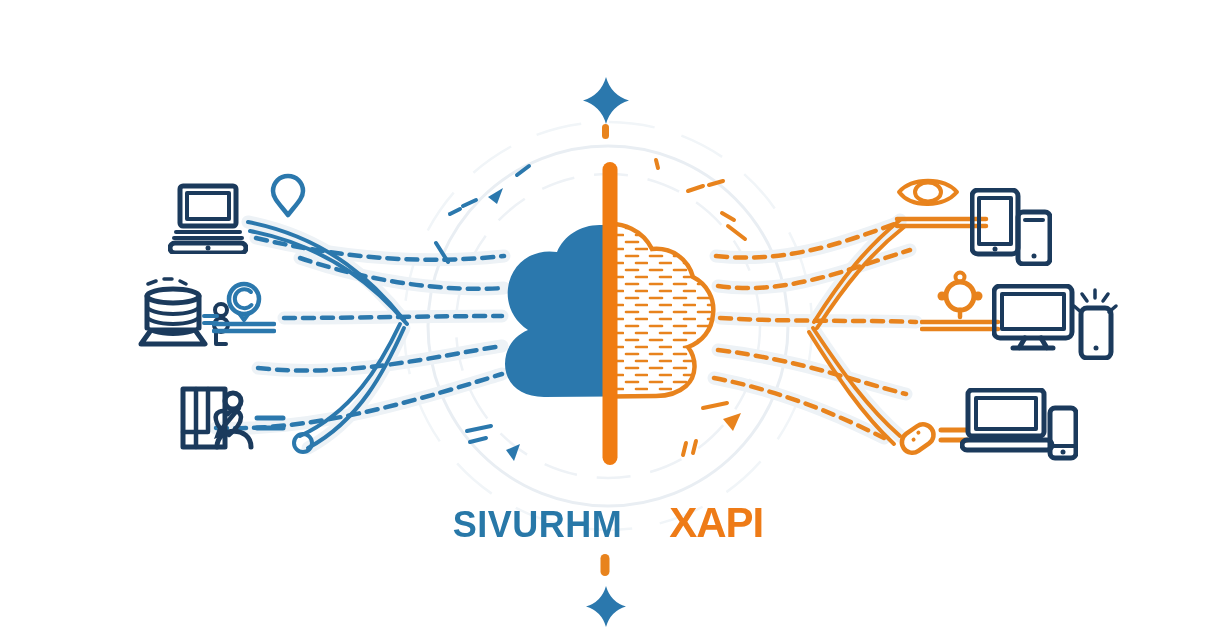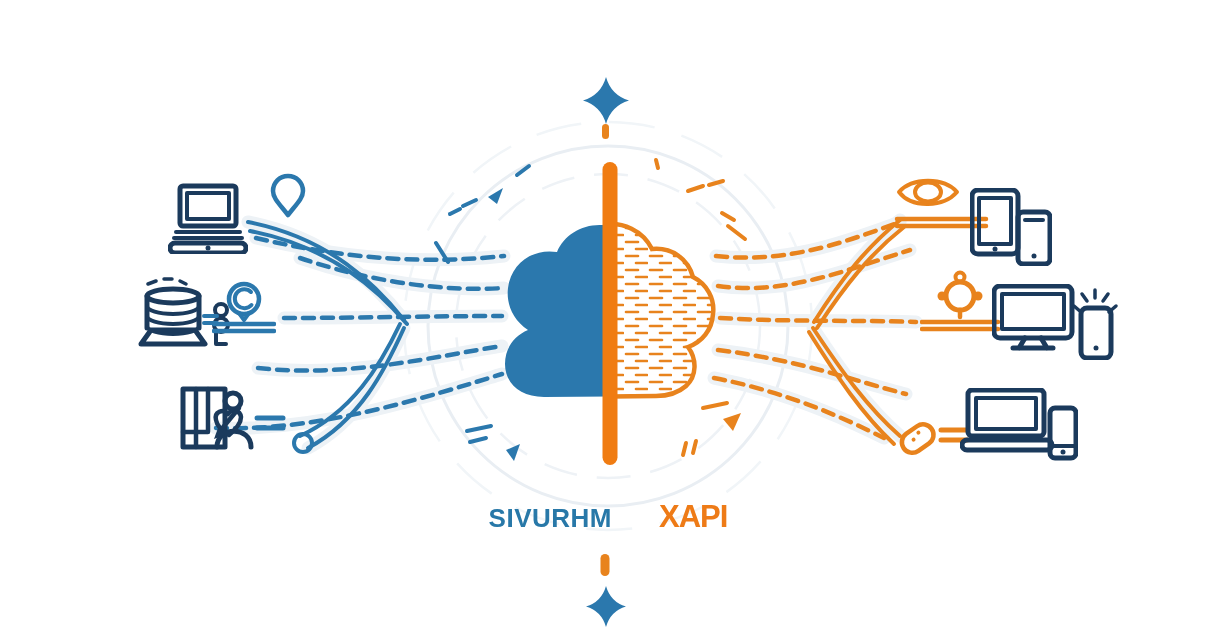--- a/index.html
+++ b/index.html
@@ -15,22 +15,22 @@
   .odash{stroke:var(--flow-orange);stroke-width:4.5;stroke-dasharray:11 8;}
   .osolid{stroke:var(--flow-orange);stroke-width:4;}
   .b{stroke:var(--flow-blue);fill:none;stroke-linecap:round;stroke-linejoin:round;}
   .n{stroke:var(--device-navy);fill:none;stroke-linecap:round;stroke-linejoin:round;}
   .o{stroke:var(--flow-orange);fill:none;stroke-linecap:round;stroke-linejoin:round;}
   .fb{fill:var(--flow-blue);stroke:none;}
   .fn{fill:var(--device-navy);stroke:none;}
   .fo{fill:var(--flow-orange);stroke:none;}
   .labels{position:absolute;left:0;top:499px;width:100%;display:flex;justify-content:center;
           align-items:baseline;gap:15px;font-weight:800;}
-  .label-left{font-size:26px;color:var(--label-blue);letter-spacing:.5px;}
-  .label-right{font-size:31px;color:var(--label-orange);letter-spacing:-1px;margin-left:32px;}
+  .label-left{font-size:36px;color:var(--label-blue);letter-spacing:.5px;}
+  .label-right{font-size:42px;color:var(--label-orange);letter-spacing:-1px;margin-left:32px;}
 </style>
 </head>
 <body>
 
 <div id="canvas">
 
   <svg width="1216" height="640" viewBox="0 0 1216 640">
     <defs>
       <path id="pl1" fill="none" d="M 256 238 C 350 260 430 264 504 256"></path>
       <path id="pl2" fill="none" d="M 300 258 C 370 282 446 292 504 288"></path>

